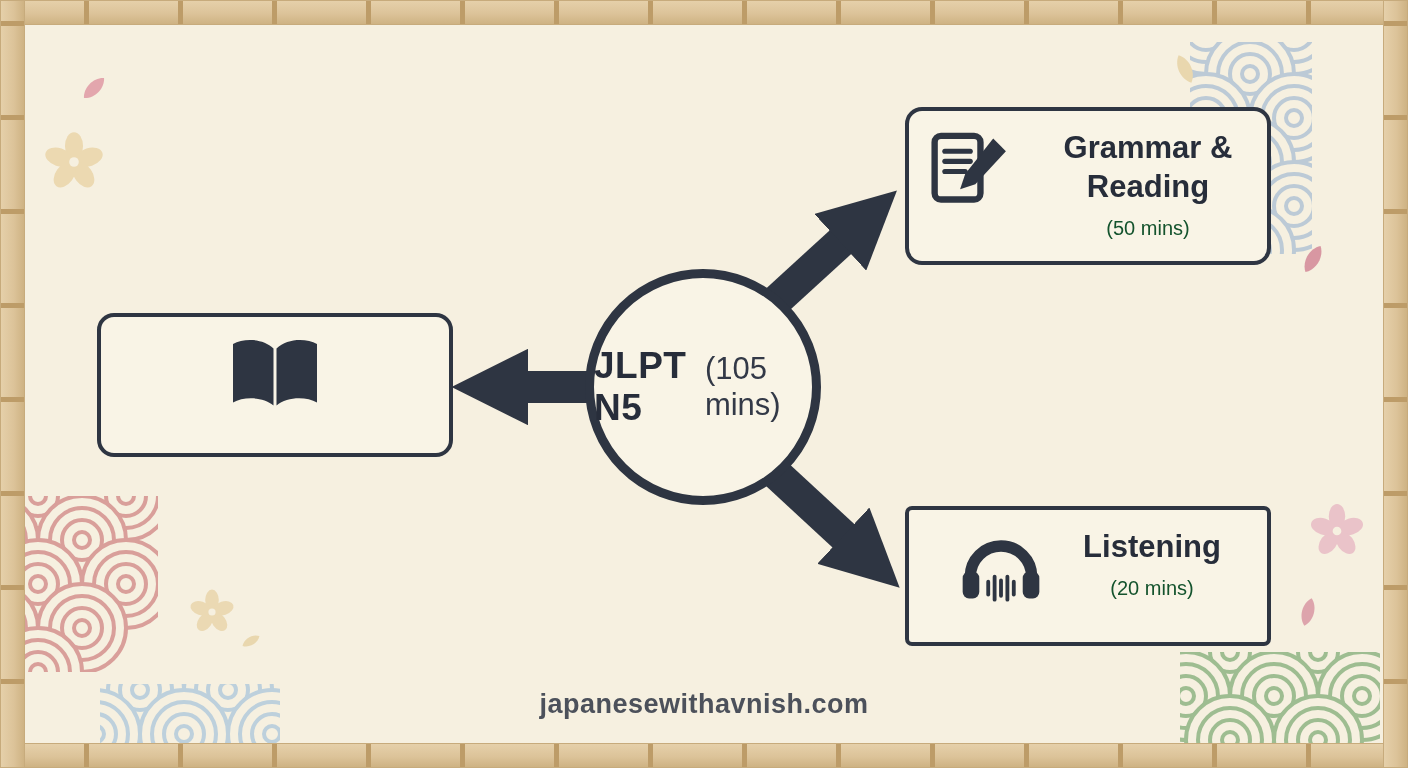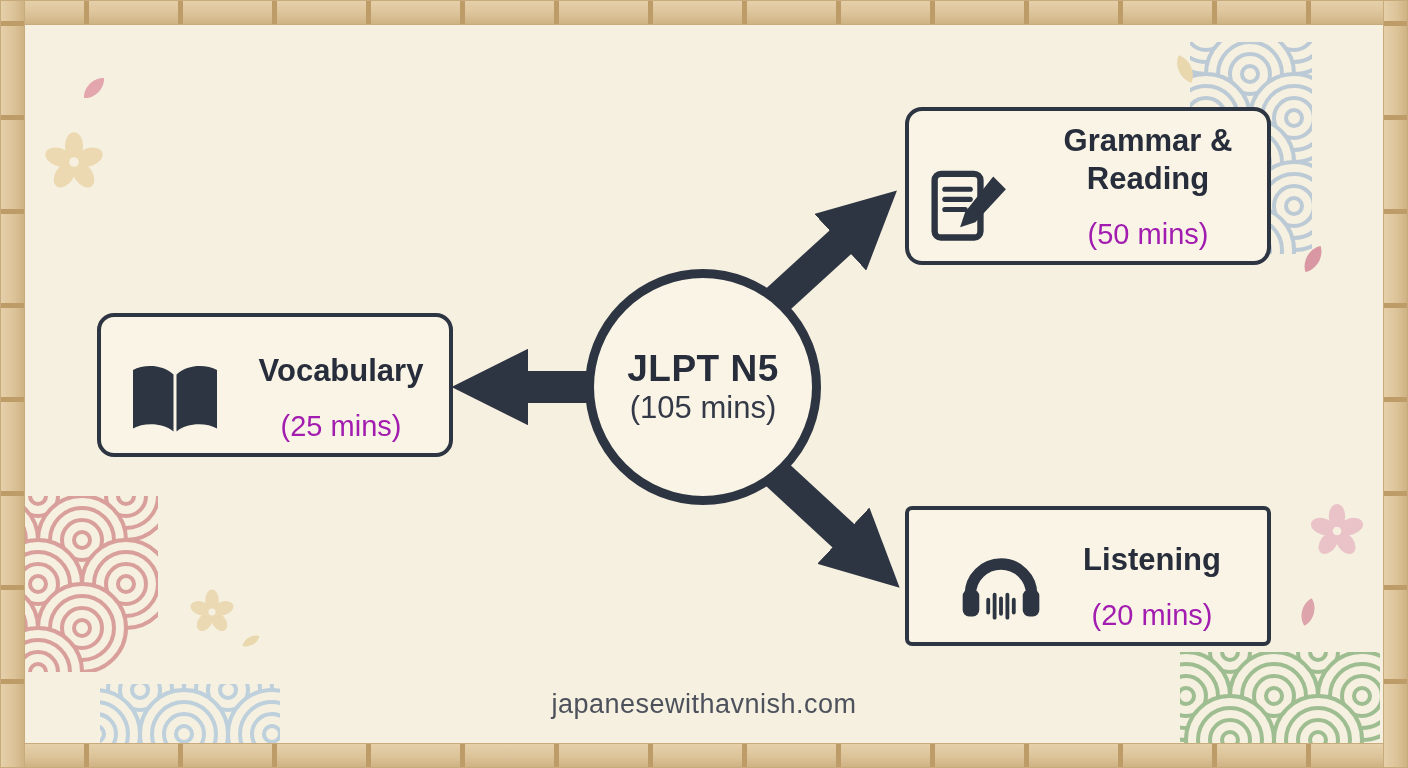--- a/index.html
+++ b/index.html
@@ -31,45 +31,45 @@
   .deco{position:absolute;z-index:1;}
 
   
   .arrows{position:absolute;left:0;top:0;z-index:2;}
 
   
   .hub{
     position:absolute;z-index:3;left:585px;top:269px;width:236px;height:236px;
     box-sizing:border-box;border-radius:50%;
     background:#f9f4e6;border:9px solid #2e3542;
-    display:flex;flex-direction:column;align-items:center;justify-content:center;
+    display:flex;flex-direction:row;align-items:center;justify-content:center;
   }
   .hub-title{font-size:37px;font-weight:700;color:#272d3a;letter-spacing:.5px;}
   .hub-duration{font-size:31px;color:#333947;}
 
   
   .node{
     position:absolute;z-index:3;box-sizing:border-box;
     background:#f9f4e6;border:4px solid #2e3542;border-radius:17px;
-    display:flex;align-items:flex-end;justify-content:center;gap:36px;
-    padding:10px 18px;
+    display:flex;align-items:flex-start;justify-content:center;gap:36px;
+    padding:18px 18px;
   }
   .node-text{display:flex;flex-direction:column;align-items:center;justify-content:center;}
   .node-label{font-size:31px;font-weight:700;color:#272d3a;text-align:center;line-height:1.25;}
-  .node-duration{font-size:29px;color:#a21caf;text-align:center;margin-top:19px;}
+  .node-duration{font-size:20px;color:#14532d;text-align:center;margin-top:10px;}
   .node-vocabulary{left:97px;top:313px;width:356px;height:144px;}
   .node-grammar{left:905px;top:107px;width:366px;height:158px;}
   .node-grammar .node-label{max-width:220px;}
   .node-listening{left:905px;top:506px;width:366px;height:140px;border-radius:7px;}
   .node-icon{flex:0 0 auto;}
 
   
   .footer{
     position:absolute;z-index:3;left:0;right:0;top:689px;text-align:center;
-    font-size:27px;font-weight:400;color:#4c515b;letter-spacing:.5px;
+    font-size:27px;font-weight:700;color:#4c515b;letter-spacing:.5px;
   }
 </style>
 </head>
 <body>
 
 <div class="canvas">
 
   <svg width="0" height="0" style="position:absolute" aria-hidden="true">
     <defs>
       <g id="sc">
@@ -175,24 +175,20 @@
     <div class="hub-duration">(105 mins)</div>
   </div>
 
   <div class="node node-vocabulary">
     <span class="node-icon">
       <svg width="96" height="78" viewBox="0 0 64 52" fill="#2e3542">
         <path d="M31 9 C 24 2, 11 2, 4 6 L4 45 C 11 41, 24 41, 31 47 Z"></path>
         <path d="M33 9 C 40 2, 53 2, 60 6 L60 45 C 53 41, 40 41, 33 47 Z"></path>
       </svg>
     </span>
-    <span class="node-text">
-      <span class="node-label">Vocabulary</span>
-      <span class="node-duration">(25 mins)</span>
-    </span>
   </div>
 
   <div class="node node-grammar">
     <span class="node-icon">
       <svg width="84" height="80" viewBox="0 0 66 60">
         <rect x="6" y="4" width="36" height="50" rx="5" fill="none" stroke="#2e3542" stroke-width="5"></rect>
         <g stroke="#2e3542" stroke-width="4" stroke-linecap="round">
           <line x1="14" y1="16" x2="34" y2="16"></line>
           <line x1="14" y1="24" x2="34" y2="24"></line>
           <line x1="14" y1="32" x2="30" y2="32"></line>

